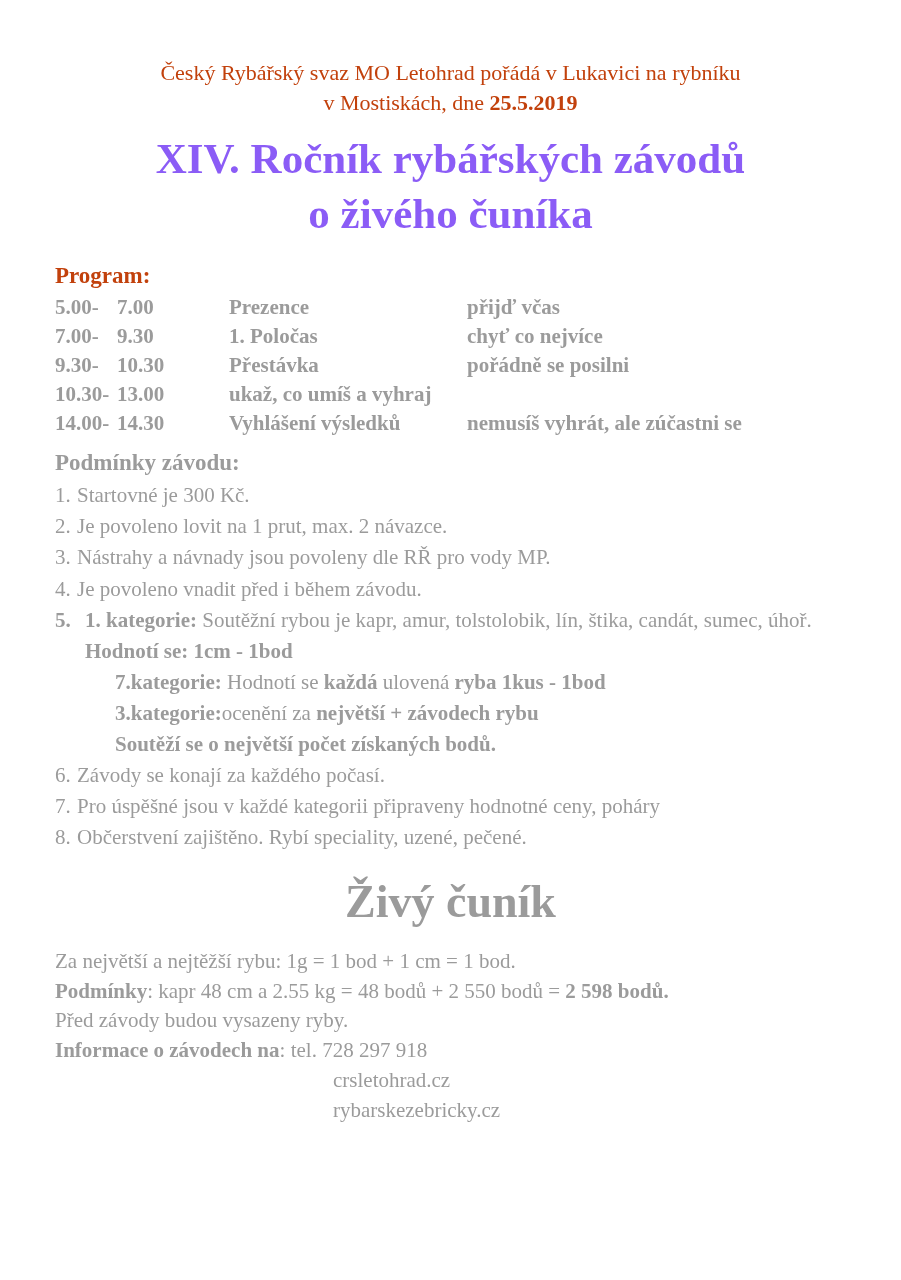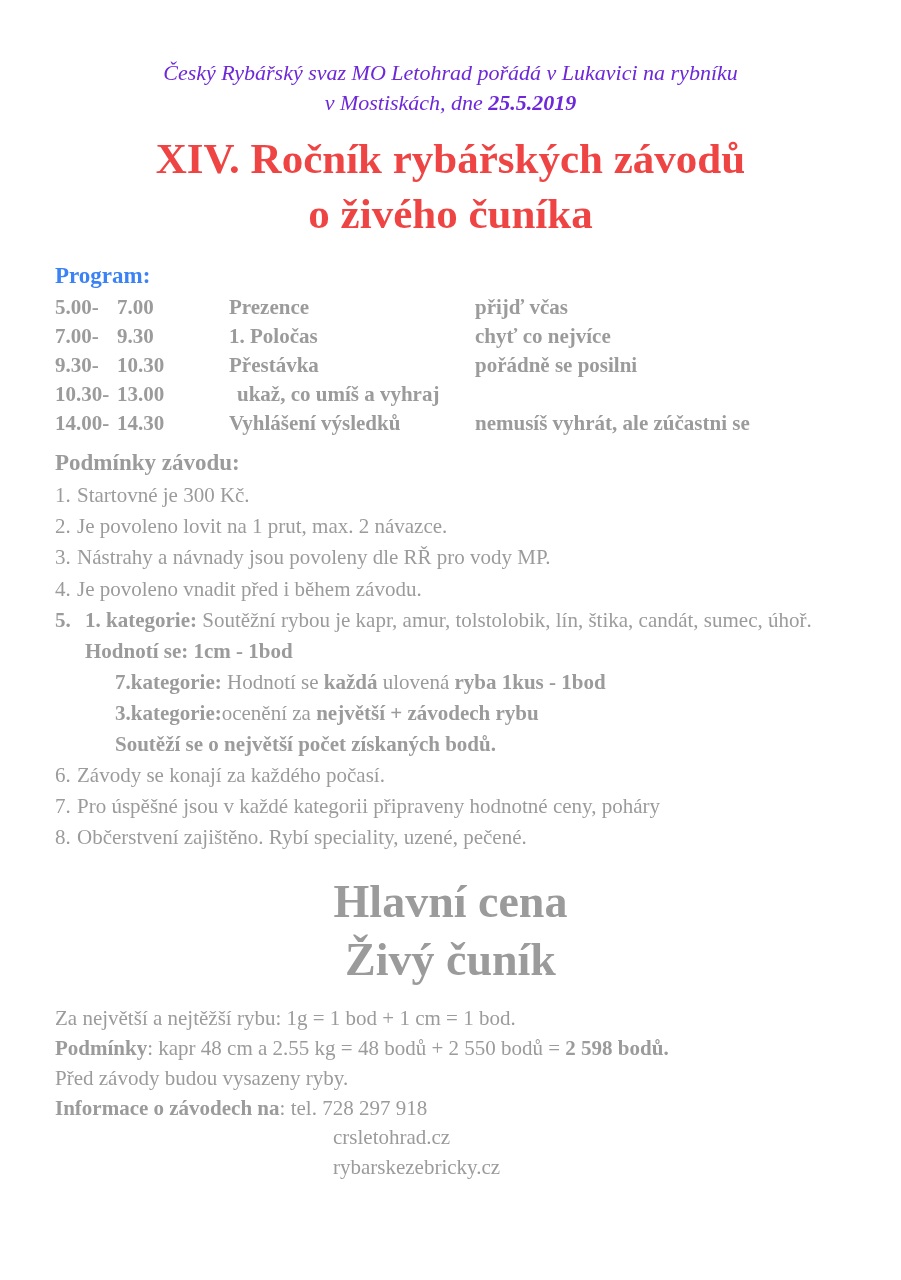--- a/index.html
+++ b/index.html
@@ -19,52 +19,51 @@
     width: 901px;
     height: 1280px;
     box-sizing: border-box;
     padding: 0 55px;
   }
   .intro {
     text-align: center;
     font-size: 22px;
     line-height: 1.35;
     margin-top: 58px;
-    color: #6d28d9;
-    font-style: italic;
+    color: #c2410c;
   }
   .intro .b { font-weight: bold; }
   .title {
     text-align: center;
     font-size: 43px;
     font-weight: bold;
     line-height: 1.28;
     margin-top: 14px;
-    color: #ef4444;
+    color: #8b5cf6;
   }
   .section-head {
     font-size: 23px;
     font-weight: bold;
     margin-top: 22px;
-    color: #3b82f6;
+    color: #c2410c;
   }
   .program {
     margin-top: 4px;
     font-size: 21px;
     font-weight: bold;
     line-height: 1.38;
   }
   .prow {
     display: flex;
     align-items: baseline;
   }
   .p-from { width: 62px; }
   .p-to   { width: 112px; }
   .p-act  { width: 238px; }
-  .p-note { flex: 1; margin-left: 8px; }
+  .p-note { flex: 1; }
 
   .cond-head {
     font-size: 23px;
     font-weight: bold;
     margin-top: 12px;
   }
   .cond {
     margin-top: 4px;
     font-size: 21px;
     line-height: 1.48;
@@ -185,21 +184,20 @@
       <span class="cond-num">7.</span>
       <span class="cond-txt">Pro úspěšné jsou v každé kategorii připraveny hodnotné ceny, poháry</span>
     </div>
     <div class="cond-item">
       <span class="cond-num">8.</span>
       <span class="cond-txt">Občerstvení zajištěno. Rybí speciality, uzené, pečené.</span>
     </div>
   </div>
 
   <div class="main-prize">
-    <div>Hlavní cena</div>
     <div>Živý čuník</div>
   </div>
 
   <div class="footer">
     <div>Za největší a nejtěžší rybu: 1g = 1 bod + 1 cm = 1 bod.</div>
     <div><span class="b">Podmínky</span><span>: kapr 48 cm a 2.55 kg = 48 bodů + 2 550 bodů = </span><span class="b">2 598 bodů.</span></div>
     <div>Před závody budou vysazeny ryby.</div>
     <div class="contact-row">
       <span class="contact-label">Informace o závodech na</span>
       <span>:  tel. 728 297 918</span>

